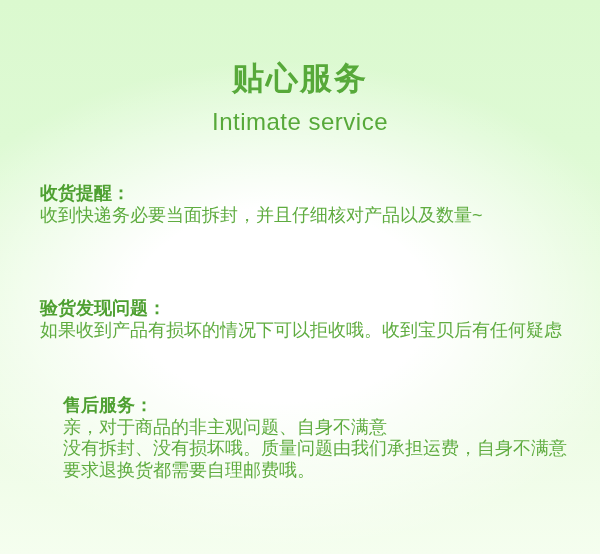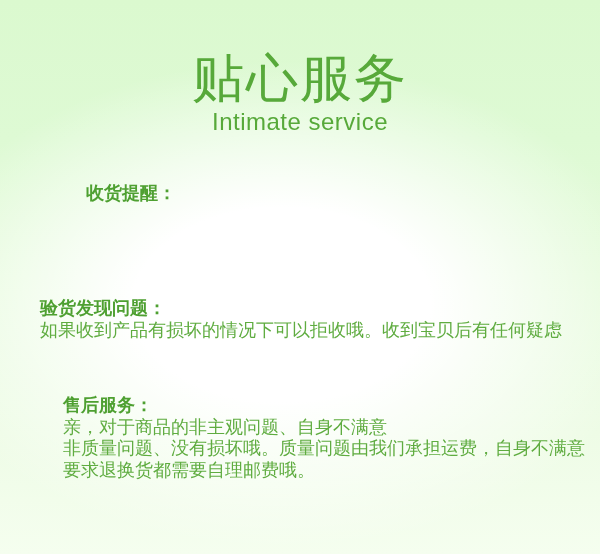--- a/index.html
+++ b/index.html
@@ -19,23 +19,23 @@
       linear-gradient(180deg,
         #dbf9cf 0%, #defad4 25%, #e5fbdb 50%,
         #eefce6 78%, #f5feef 100%);
   }
   .title {
     position: absolute;
     top: 52px;
     left: 0;
     width: 100%;
     text-align: center;
-    font-size: 52px;
+    font-size: 32px;
     line-height: 52px;
-    font-weight: 400;
+    font-weight: 700;
     letter-spacing: 2px;
     color: #57a93a;
   }
   .subtitle {
     position: absolute;
     top: 110px;
     left: 0;
     width: 100%;
     text-align: center;
     font-size: 24px;
@@ -50,42 +50,43 @@
     right: 24px;
     font-size: 18px;
     line-height: 21.5px;
     color: #5fac40;
     white-space: nowrap;
   }
   .section .heading {
     font-weight: bold;
     color: #4ea031;
   }
-  .section-1 { top: 183px; margin-left: 46px; }
+  .section-1 { top: 183px; }
   .section-2 { top: 280px; margin-top: 18px; }
   .section-3 { top: 395px; margin-left: 23px; }
 </style>
 </head>
 <body>
 
 <div class="canvas">
 
   <div class="title">贴心服务</div>
 
   <div class="subtitle">Intimate service</div>
 
   <div class="section section-1">
     <div class="heading">收货提醒：</div>
+    <div class="line">收到快递务必要当面拆封，并且仔细核对产品以及数量~</div>
   </div>
 
   <div class="section section-2">
     <div class="heading">验货发现问题：</div>
     <div class="line">如果收到产品有损坏的情况下可以拒收哦。收到宝贝后有任何疑虑</div>
   </div>
 
   <div class="section section-3">
     <div class="heading">售后服务：</div>
     <div class="line">亲，对于商品的非主观问题、自身不满意</div>
-    <div class="line">非质量问题、没有损坏哦。质量问题由我们承担运费，自身不满意</div>
+    <div class="line">没有拆封、没有损坏哦。质量问题由我们承担运费，自身不满意</div>
     <div class="line">要求退换货都需要自理邮费哦。</div>
   </div>
 
 </div>
 
 </body></html>

